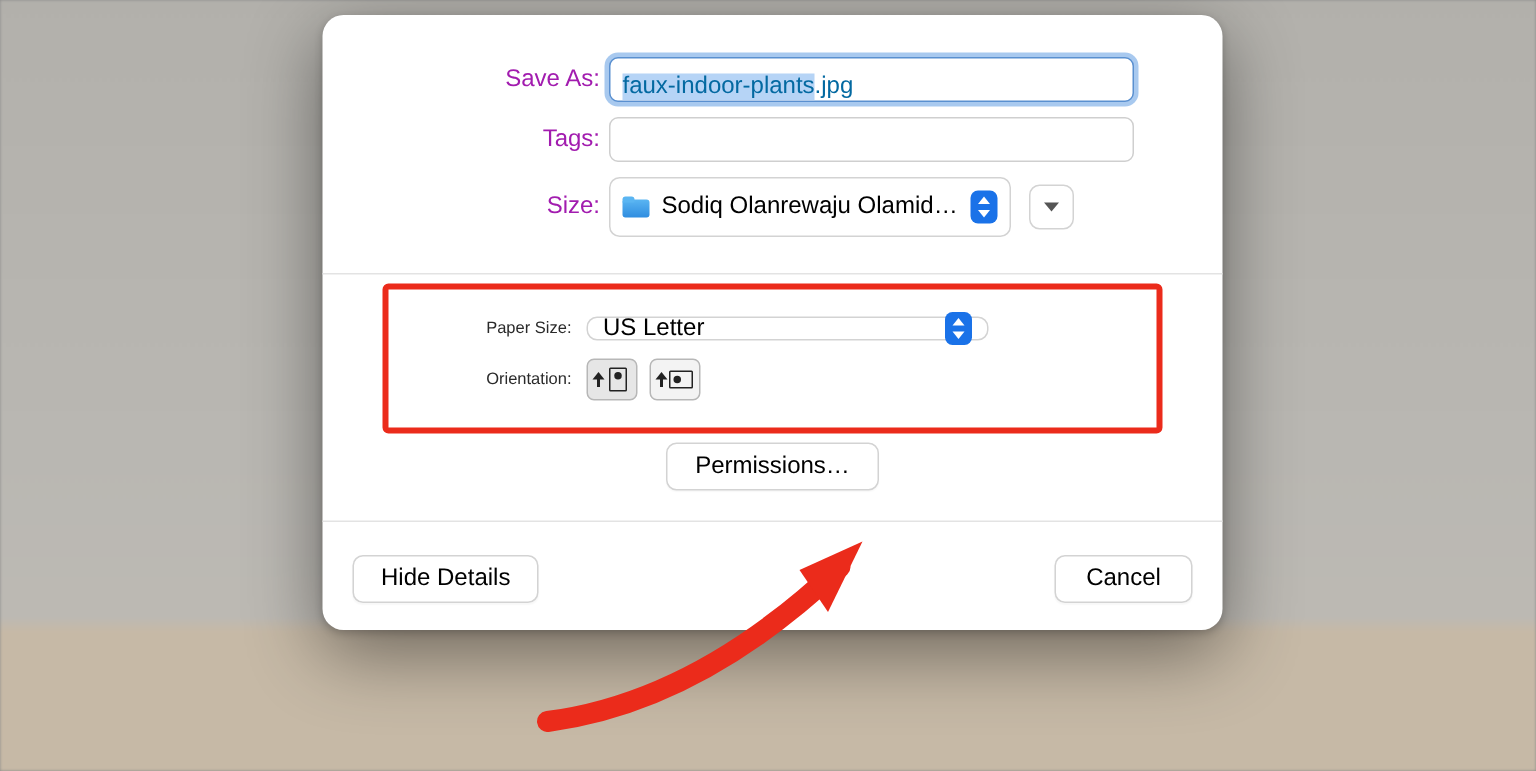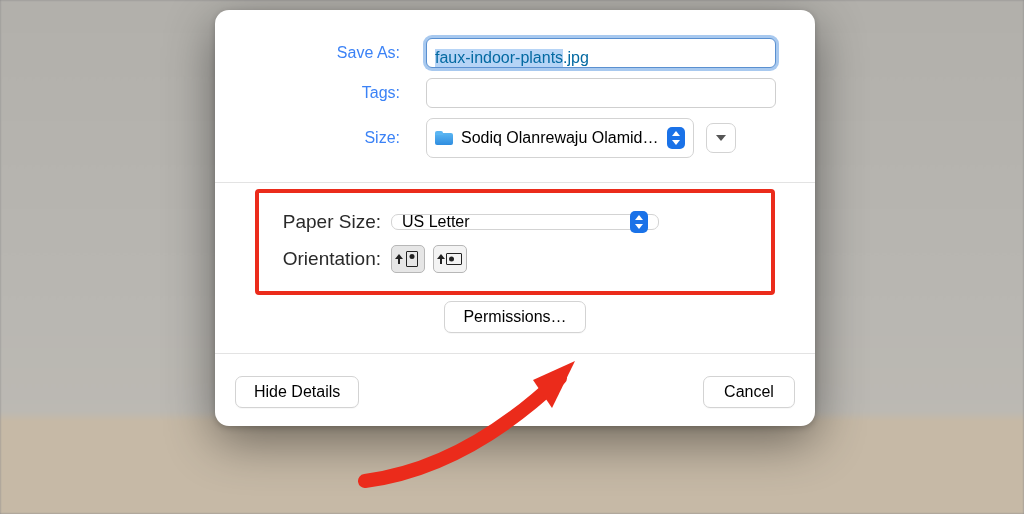--- a/index.html
+++ b/index.html
@@ -26,30 +26,30 @@
       padding: 10px 0 0 0;
     }
 
     .section { padding: 8px 30px; }
     .divider { height:1px; background:#e3e3e3; margin: 6px 0; }
 
     .row { display:flex; align-items:center; margin: 10px 0; }
     .label {
       width: 155px;
       text-align: right;
-      margin-right: 26px;
-      color: #3b82f6;
+      margin-right: 6px;
+      color: #a21caf;
       font-size: 16px;
     }
     .label2 {
       width: 108px;
       text-align: right;
       margin-right: 10px;
       color: #2a2a2a;
-      font-size: 19px;
+      font-size: 11px;
     }
 
     .text-input {
       height: 30px;
       border: 1px solid #cfcfcf;
       border-radius: 6px;
       font-size: 16px;
       padding: 0 8px;
       font-family: inherit;
       color: #000;

